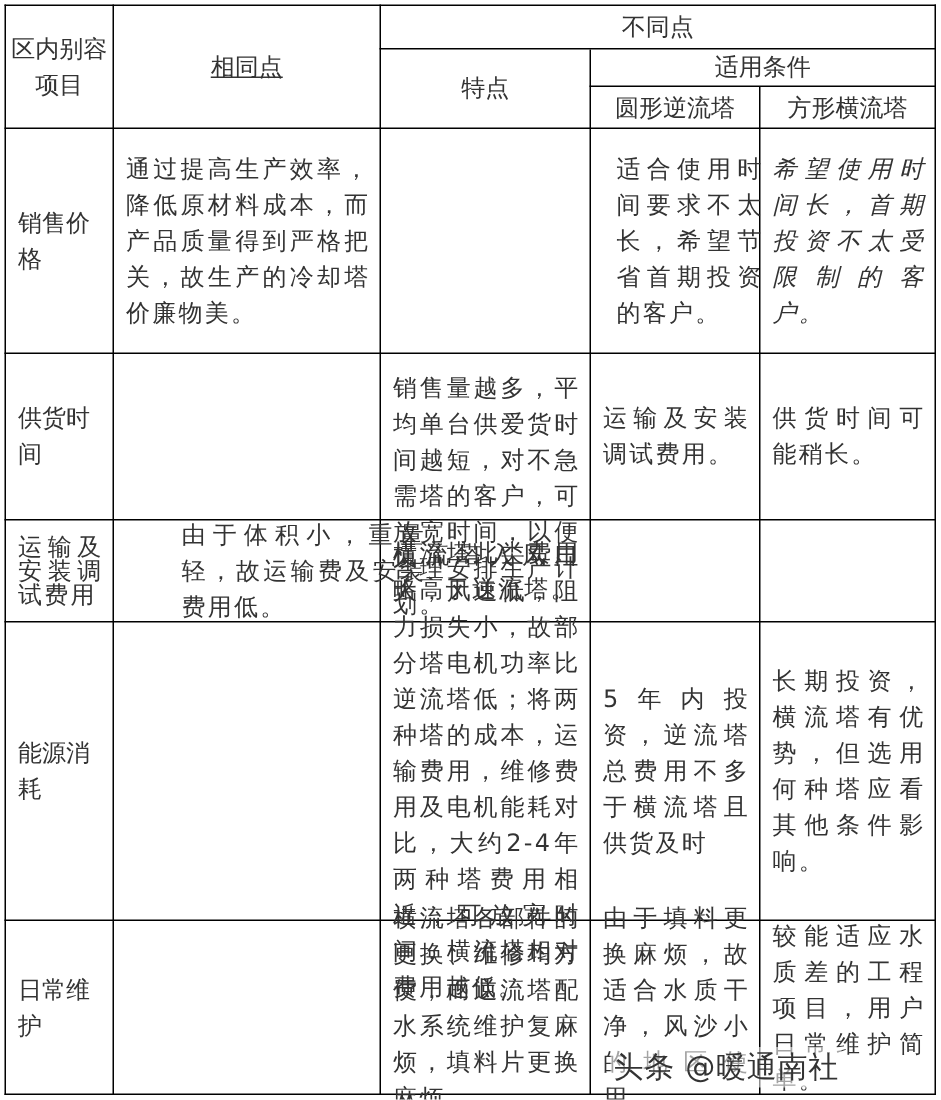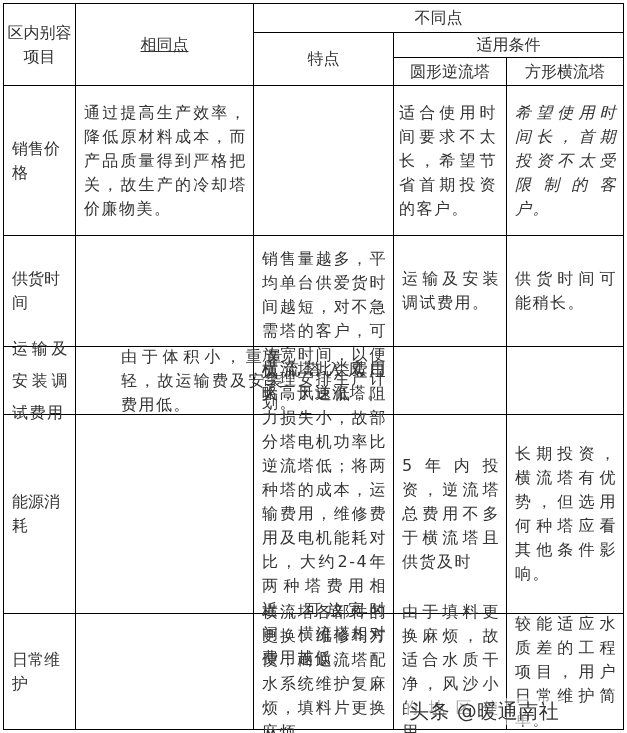--- a/index.html
+++ b/index.html
@@ -62,21 +62,21 @@
 
 <div class="cell l" style="left:4px;top:86px;width:71px;height:149px;">
   <div class="txt">销售价格</div>
 </div>
 <div class="cell l" style="left:76px;top:86px;width:177px;height:149px;justify-content:center;">
   <div class="txt just">通过提高生产效率，降低原材料成本，而产品质量得到严格把关，故生产的冷却塔价廉物美。</div>
 </div>
 <div class="cell l" style="left:254px;top:86px;width:139px;height:149px;">
   <div class="txt just"></div>
 </div>
-<div class="cell l" style="left:391px;top:86px;width:112px;height:149px;">
+<div class="cell l" style="left:403px;top:86px;width:112px;height:149px;">
   <div class="txt just">适合使用时间要求不太长，希望节省首期投资的客户。</div>
 </div>
 <div class="cell l" style="left:507px;top:86px;width:116px;height:149px;font-style:italic;">
   <div class="txt just">希望使用时间长，首期投资不太受限制的客户。</div>
 </div>
 
 <div class="cell l" style="left:4px;top:236px;width:71px;height:110px;">
   <div class="txt">供货时间</div>
 </div>
 <div class="cell l" style="left:76px;top:236px;width:177px;height:110px;">
@@ -85,21 +85,21 @@
 <div class="cell l" style="left:254px;top:236px;width:139px;height:110px;margin-top:40px;">
   <div class="txt just">销售量越多，平均单台供爱货时间越短，对不急需塔的客户，可放宽时间，以便合理安排生产计划。</div>
 </div>
 <div class="cell l" style="left:394px;top:236px;width:112px;height:110px;">
   <div class="txt just">运输及安装调试费用。</div>
 </div>
 <div class="cell l" style="left:507px;top:236px;width:116px;height:110px;">
   <div class="txt just">供货时间可能稍长。</div>
 </div>
 
-<div class="cell l" style="left:4px;top:347px;width:71px;height:67px;line-height:32px;justify-content:center;">
+<div class="cell l" style="left:4px;top:347px;width:71px;height:67px;line-height:16px;justify-content:center;">
   <div class="txt just">运输及安装调试费用</div>
 </div>
 <div class="cell l" style="left:92px;top:347px;width:177px;height:67px;margin-left:21px;">
   <div class="txt just">由于体积小，重量轻，故运输费及安装费用低。</div>
 </div>
 <div class="cell l" style="left:254px;top:347px;width:139px;height:67px;">
   <div class="txt just">横流塔此类费用略高于逆流塔。</div>
 </div>
 <div class="cell l" style="left:394px;top:347px;width:112px;height:67px;">
   <div class="txt just"></div>

